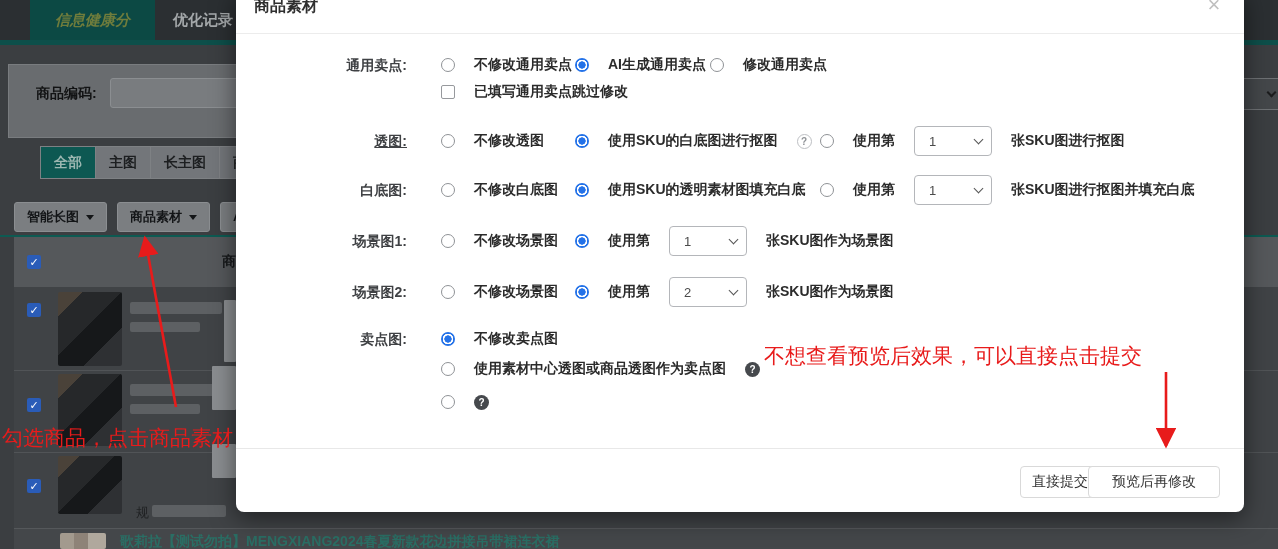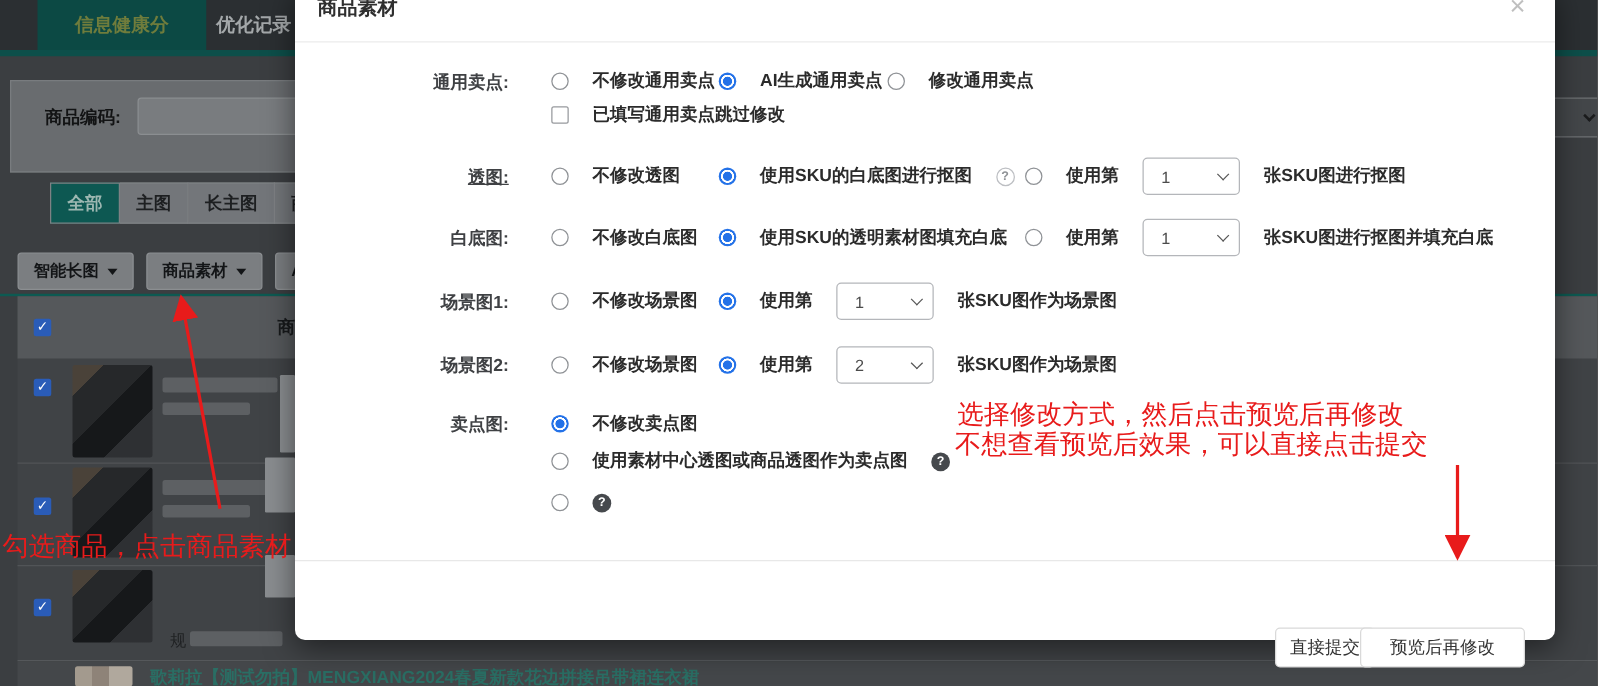--- a/index.html
+++ b/index.html
@@ -76,33 +76,33 @@
          background:#fff; display:flex; align-items:center; padding-left:14px;
          font-size:13px; color:#4b4b4b; font-weight:400; flex:none; }
   .sel .chev { right:9px; top:9px; border-color:#555; border-width:1.8px; }
   .q-out { width:15px; height:15px; border-radius:50%; border:1px solid #bdbfc3; color:#8f9296;
            font-size:10px; line-height:14px; text-align:center; font-weight:700; flex:none; }
   .q-fill { width:15px; height:15px; border-radius:50%; background:#46494d; color:#fff;
             font-size:10px; line-height:15px; text-align:center; font-weight:700; flex:none; }
   .f-div { left:0; top:458px; width:1008px; height:1px; background:#e8e8e8; }
   .m-btn { top:476px; height:32px; display:flex; align-items:center; justify-content:center;
            background:#fff; border:1px solid #d9d9d9; border-radius:4px; font-size:14px;
-           color:#333; cursor:pointer; padding:0 15px; white-space:nowrap;margin-top:36px; }
+           color:#333; cursor:pointer; padding:0 15px; white-space:nowrap; }
 
   
   .note { color:#e81b1b; font-size:21px; line-height:24px; white-space:nowrap; z-index:20; }
   #arrows { left:0; top:0; width:1278px; height:549px; z-index:19; pointer-events:none; }
 </style>
 </head>
 <body>
 
 <div id="app">
 
   <div class="abs bg-header"></div>
-  <div class="abs bg-tab active" style="left:30px;width:135px;">
+  <div class="abs bg-tab active" style="left:30px;width:125px;font-style:italic;">
     <span>信息健康分</span>
   </div>
   <div class="abs bg-tab idle" style="left:147px;width:112px;">
     <span>优化记录</span>
   </div>
   <div class="abs teal-band"></div>
 
   <div class="abs filter-box"></div>
   <div class="abs filter-label">商品编码:</div>
   <div class="abs filter-input"></div>
@@ -291,16 +291,15 @@
   <svg id="arrows" class="abs">
     <defs>
       <marker id="ah" markerWidth="9" markerHeight="8" refX="7" refY="4" orient="auto" markerUnits="strokeWidth">
         <path d="M0,0 L8,4 L0,8 z" fill="#e81b1b"></path>
       </marker>
     </defs>
     <line x1="176" y1="407" x2="145" y2="238" stroke="#e81b1b" stroke-width="2.6" marker-end="url(#ah)"></line>
     <line x1="1166" y1="372" x2="1166" y2="446" stroke="#e81b1b" stroke-width="2.6" marker-end="url(#ah)"></line>
   </svg>
   <div class="abs note" style="left:2px;top:426px;">勾选商品，点击商品素材</div>
-  <div class="abs note" style="left:766px;top:320px;">选择修改方式，然后点击预览后再修改</div>
   <div class="abs note" style="left:764px;top:344px;">不想查看预览后效果，可以直接点击提交</div>
 
 </div>
 
 </body></html>

